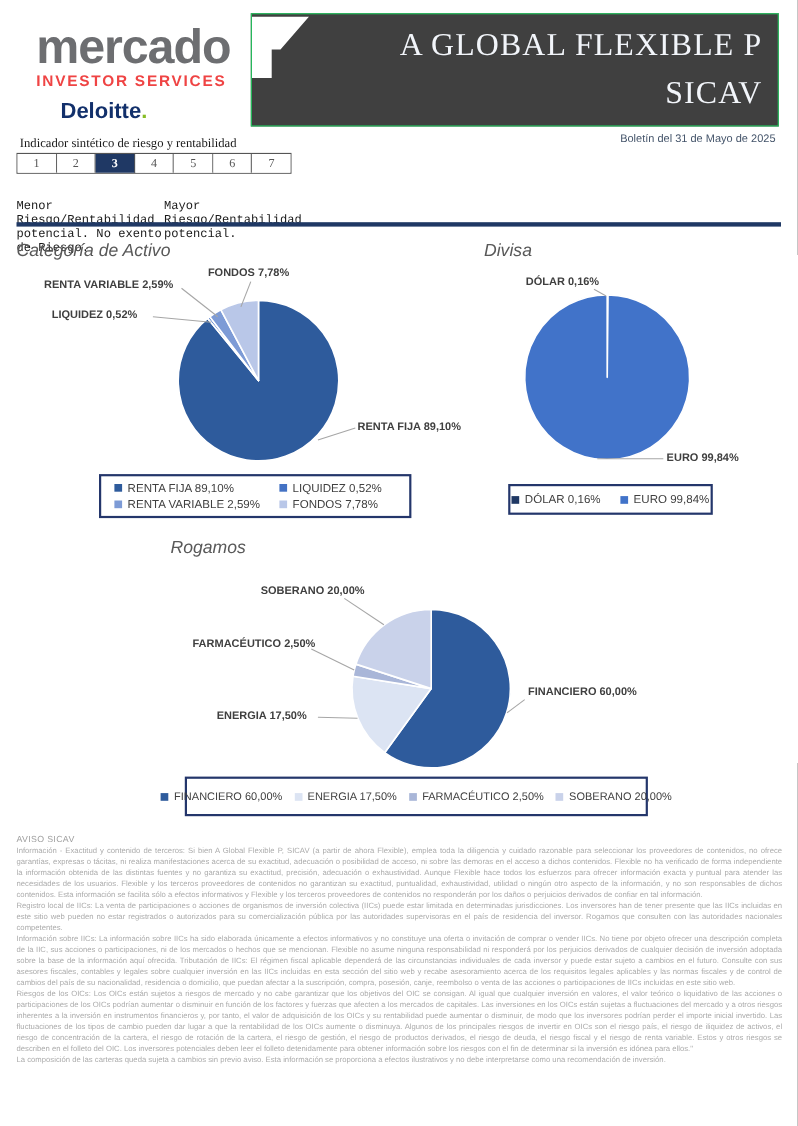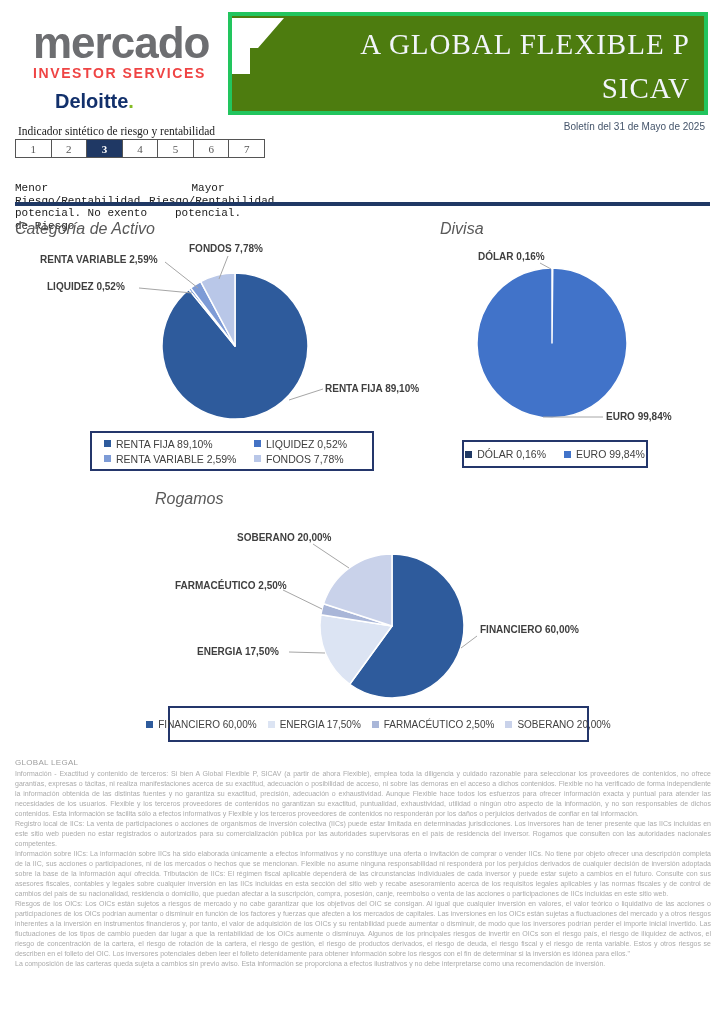--- a/index.html
+++ b/index.html
@@ -8,41 +8,41 @@
 
   
   .logo-block{position:absolute;left:33px;top:24px;}
   .caceis-word{font-family:"Liberation Sans",sans-serif;font-size:44px;font-weight:bold;
                color:#6d6e71;letter-spacing:-1px;line-height:38px;}
   .caceis-sub{font-size:14px;font-weight:bold;color:#ef4444;letter-spacing:1.6px;margin-top:3px;}
   .deloitte{position:absolute;left:55px;top:90px;font-size:20px;font-weight:bold;color:#12306b;}
   .deloitte .dot{color:#86bc25;}
 
   .title-box{position:absolute;left:228px;top:12px;width:480px;height:103px;
-             background:#4d7c0f;border:4px solid #22c55e;box-sizing:border-box;}
+             background:#404040;border:1px solid #22c55e;box-sizing:border-box;}
   .title-box .flag{position:absolute;left:0px;top:2px;}
   .title-text{position:absolute;right:14px;top:6px;text-align:right;color:#f2f5fa;
               font-family:"Liberation Serif",serif;font-size:29px;line-height:44px;letter-spacing:1px;}
 
   .bulletin{position:absolute;right:20px;top:121px;width:300px;text-align:right;
             font-size:10px;color:#44546a;}
 
   
   .risk-title{position:absolute;left:18px;top:125px;font-family:Liberation Serif, serif;
               font-size:11.5px;color:#1a1a1a;}
   .risk-scale{position:absolute;left:15px;top:139px;width:250px;height:19px;display:flex;
               border:1px solid #555;box-sizing:border-box;}
   .risk-cell{flex:1;border-right:1px solid #555;display:flex;align-items:center;justify-content:center;
              font-family:"Liberation Serif",serif;font-size:11px;color:#555;background:#fff;}
   .risk-cell:last-child{border-right:none;}
   .risk-cell.active{background:#1f3864;color:#ffffff;font-weight:bold;}
   .risk-captions{position:absolute;left:15px;top:162px;width:252px;display:flex;
                  font-family:Liberation Mono, monospace;font-size:11px;line-height:12.5px;color:#1a1a1a;margin-top:20px;}
   .risk-cap-left{width:134px;}
-  .risk-cap-right{width:118px;text-align:center;}
+  .risk-cap-right{width:118px;text-align:left;}
 
   .divider{position:absolute;left:15px;top:202px;width:695px;height:4px;background:#1f3864;}
 
   
   .chart{position:absolute;}
   #chart1{left:15px;top:216px;width:430px;height:256px;}
   #chart2{left:440px;top:216px;width:270px;height:256px;}
   #chart3{left:155px;top:486px;width:445px;height:262px;}
   .chart-title{position:absolute;top:4px;left:0;width:100%;
                font-size:16px;color:#595959;font-style:italic;}
@@ -221,21 +221,21 @@
         <span class="sq" style="background: rgb(169, 182, 216);"></span>
         <span>FARMACÉUTICO 2,50%</span>
       </div>
     <div class="legend-item">
         <span class="sq" style="background: rgb(201, 210, 234);"></span>
         <span>SOBERANO 20,00%</span>
       </div>
   </div>
 
   <div class="legal">
-    <h4>GLOBAL LEGAL</h4>
+    <h4>AVISO SICAV</h4>
     <p>Información - Exactitud y contenido de terceros: Si bien A Global Flexible P, SICAV (a partir de ahora Flexible), emplea toda la diligencia y cuidado razonable para seleccionar los proveedores de contenidos, no ofrece garantías, expresas o tácitas, ni realiza manifestaciones acerca de su exactitud, adecuación o posibilidad de acceso, ni sobre las demoras en el acceso a dichos contenidos. Flexible no ha verificado de forma independiente la información obtenida de las distintas fuentes y no garantiza su exactitud, precisión, adecuación o exhaustividad. Aunque Flexible hace todos los esfuerzos para ofrecer información exacta y puntual para atender las necesidades de los usuarios. Flexible y los terceros proveedores de contenidos no garantizan su exactitud, puntualidad, exhaustividad, utilidad o ningún otro aspecto de la información, y no son responsables de dichos contenidos. Esta información se facilita sólo a efectos informativos y Flexible y los terceros proveedores de contenidos no responderán por los daños o perjuicios derivados de confiar en tal información.</p>
     <p>Registro local de IICs: La venta de participaciones o acciones de organismos de inversión colectiva (IICs) puede estar limitada en determinadas jurisdicciones. Los inversores han de tener presente que las IICs incluidas en este sitio web pueden no estar registrados o autorizados para su comercialización pública por las autoridades supervisoras en el país de residencia del inversor. Rogamos que consulten con las autoridades nacionales competentes.</p>
     <p>Información sobre IICs: La información sobre IICs ha sido elaborada únicamente a efectos informativos y no constituye una oferta o invitación de comprar o vender IICs. No tiene por objeto ofrecer una descripción completa de la IIC, sus acciones o participaciones, ni de los mercados o hechos que se mencionan. Flexible no asume ninguna responsabilidad ni responderá por los perjuicios derivados de cualquier decisión de inversión adoptada sobre la base de la información aquí ofrecida. Tributación de IICs: El régimen fiscal aplicable dependerá de las circunstancias individuales de cada inversor y puede estar sujeto a cambios en el futuro. Consulte con sus asesores fiscales, contables y legales sobre cualquier inversión en las IICs incluidas en esta sección del sitio web y recabe asesoramiento acerca de los requisitos legales aplicables y las normas fiscales y de control de cambios del país de su nacionalidad, residencia o domicilio, que puedan afectar a la suscripción, compra, posesión, canje, reembolso o venta de las acciones o participaciones de IICs incluidas en este sitio web.</p>
     <p>Riesgos de los OICs: Los OICs están sujetos a riesgos de mercado y no cabe garantizar que los objetivos del OIC se consigan. Al igual que cualquier inversión en valores, el valor teórico o liquidativo de las acciones o participaciones de los OICs podrían aumentar o disminuir en función de los factores y fuerzas que afecten a los mercados de capitales. Las inversiones en los OICs están sujetas a fluctuaciones del mercado y a otros riesgos inherentes a la inversión en instrumentos financieros y, por tanto, el valor de adquisición de los OICs y su rentabilidad puede aumentar o disminuir, de modo que los inversores podrían perder el importe inicial invertido. Las fluctuaciones de los tipos de cambio pueden dar lugar a que la rentabilidad de los OICs aumente o disminuya. Algunos de los principales riesgos de invertir en OICs son el riesgo país, el riesgo de iliquidez de activos, el riesgo de concentración de la cartera, el riesgo de rotación de la cartera, el riesgo de gestión, el riesgo de productos derivados, el riesgo de deuda, el riesgo fiscal y el riesgo de renta variable. Estos y otros riesgos se describen en el folleto del OIC. Los inversores potenciales deben leer el folleto detenidamente para obtener información sobre los riesgos con el fin de determinar si la inversión es idónea para ellos."</p>
     <p>La composición de las carteras queda sujeta a cambios sin previo aviso. Esta información se proporciona a efectos ilustrativos y no debe interpretarse como una recomendación de inversión.</p>
   </div>
 
 </div>
 
 </body></html>

